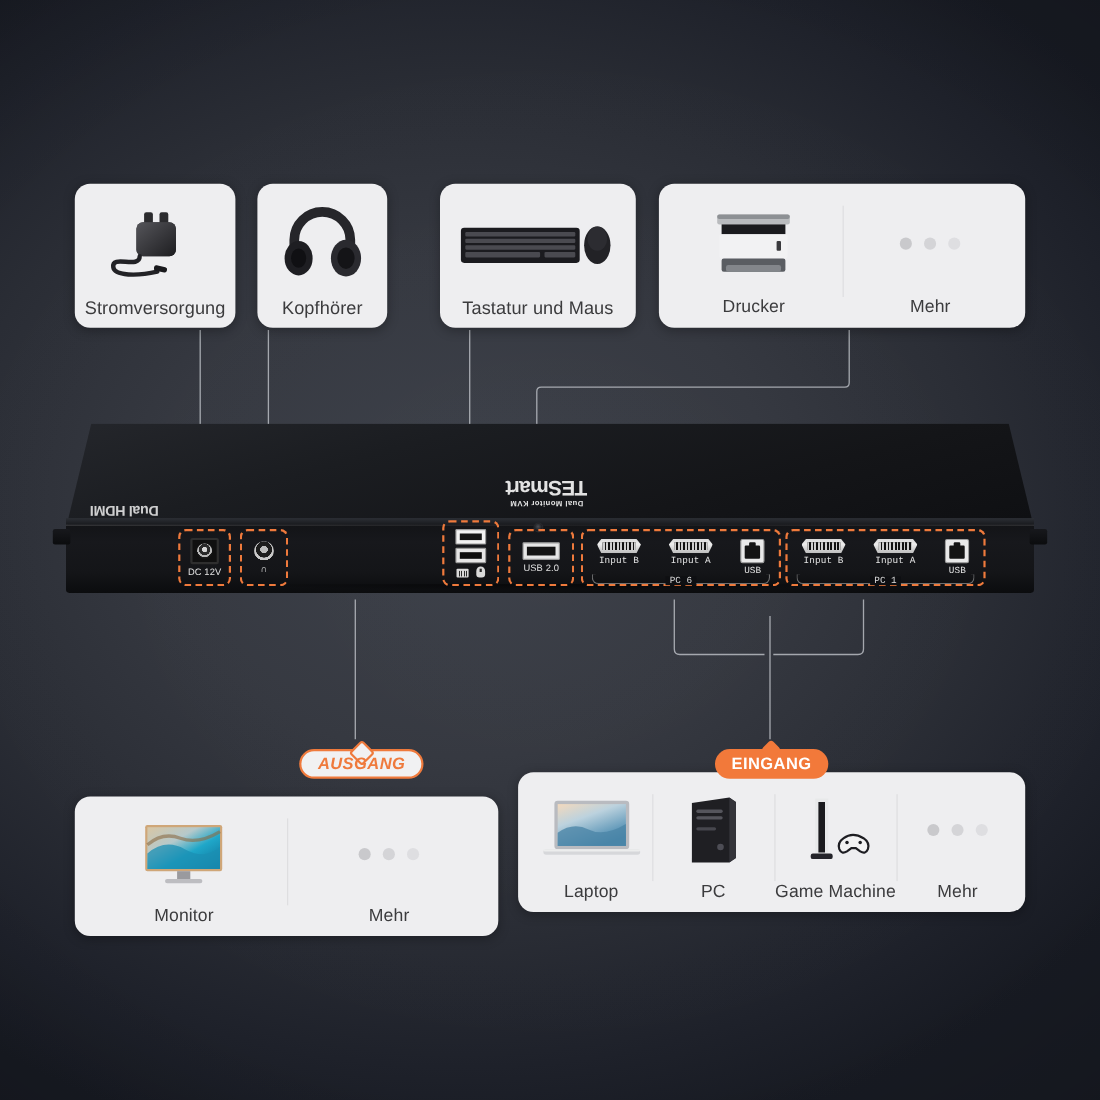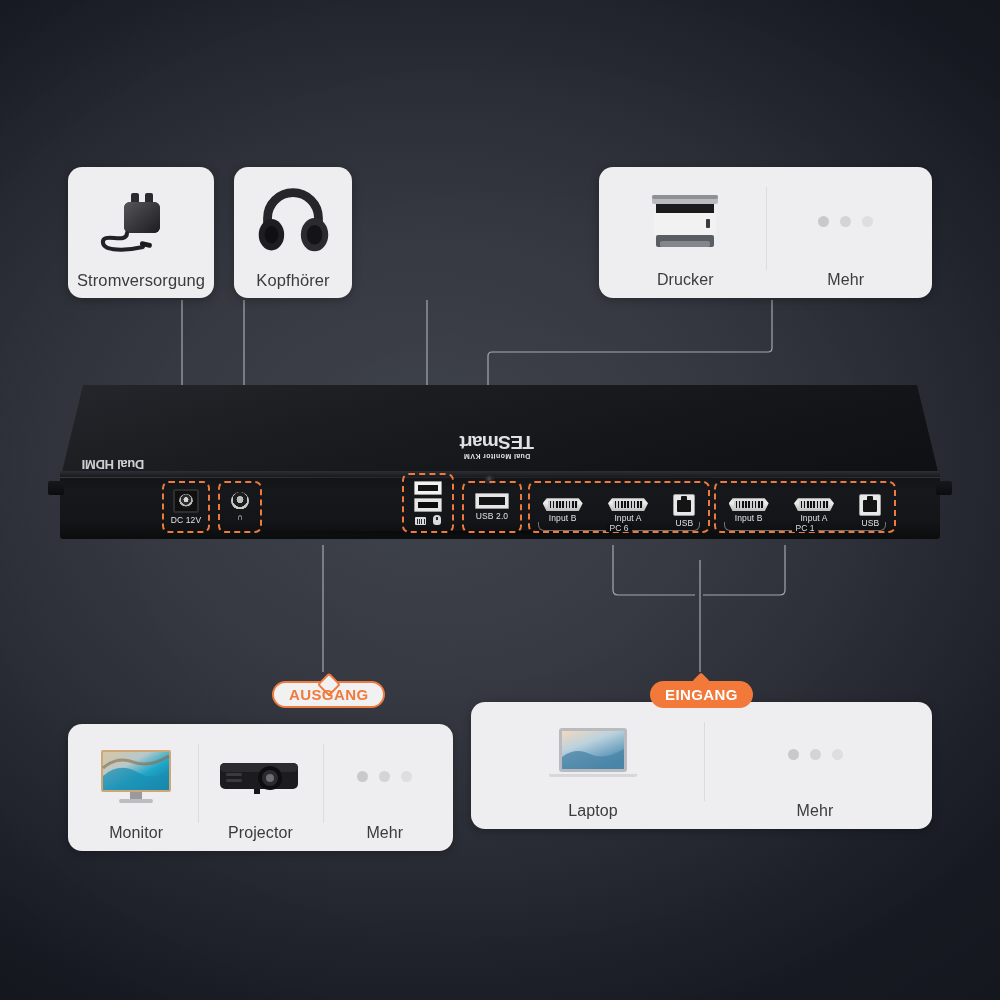--- a/index.html
+++ b/index.html
@@ -68,21 +68,21 @@
     display:flex; align-items:center; justify-content:center;
     font-size:15px; font-weight:bold; letter-spacing:.4px;
     white-space:nowrap;
   }
   .badge::after{
     content:""; position:absolute; left:50%; transform:translateX(-50%) rotate(45deg);
     top:-6px; width:13px; height:13px; border-radius:3px; z-index:-1;
   }
   .badge.filled{ background:#f2793a; color:#fff; }
   .badge.filled::after{ background:#f2793a; }
-  .badge.outline{ background:#f1f1f2; color:#ef7a3c; border:2px solid #ef7a3c; }
+  .badge.outline{ background:#f1f1f2; color:#ef7a3c; border:2px solid #ef7a3c;font-style:italic; }
   .badge.outline::after{ background:#f1f1f2; border:2px solid #ef7a3c; top:-7px; }
 
   
   #device{ position:absolute; left:60px; top:385px; width:880px; height:165px; z-index:4; }
   .dev-top{
     position:absolute; left:0; top:0; width:880px; height:105px;
     background:linear-gradient(165deg,#24262b 0%,#1b1d21 30%,#141518 65%,#0e0f12 100%);
     clip-path: polygon(23px 0, 857px 0, 880px 95px, 880px 105px, 0 105px, 0 95px);
   }
   .dev-face{
@@ -186,21 +186,21 @@
     position:absolute; left:8px; right:8px; bottom:-3px; height:12px;
     display:flex; align-items:center; justify-content:center;
   }
   .pcbracket span{
     font-size:8.5px; color:#dcdcdc; background:#0e0f12; padding:0 4px; line-height:1; position:relative; z-index:2;
   }
   .pcbracket::before{
     content:""; position:absolute; left:0; right:0; top:0; height:8px;
     border:1px solid rgba(190,190,190,.55); border-top:none; border-radius:0 0 6px 6px;
   }
-  .pgroup.pc{ align-items:center; padding-top:5px; }
+  .pgroup.pc{ align-items:flex-start; padding-top:5px;font-family:Liberation Mono, monospace; }
   .pgroup.pc .port{ margin-top:2px; }
 
   .kbicon{ width:11px;height:8px;background:#dadada;border-radius:1px;position:relative; }
   .kbicon::after{ content:"";position:absolute;inset:1.5px;background-image:repeating-linear-gradient(90deg,#2a2a2a 0 1px,transparent 1px 2.2px);}
   .msicon{ width:8px;height:10px;background:#dadada;border-radius:4px 4px 3px 3px;position:relative;}
   .msicon::after{ content:"";position:absolute;left:3.2px;top:1.5px;width:1.4px;height:3px;background:#2a2a2a;}
   .iconrow{ display:flex; gap:7px; align-items:flex-end; }
 
   .screwdot{
     position:absolute; width:9px;height:9px;border-radius:50%;
@@ -267,20 +267,39 @@
           <ellipse cx="26" cy="50" rx="13" ry="16" fill="#1e1e22"></ellipse>
           <ellipse cx="70" cy="50" rx="14" ry="17" fill="#2a2a2f"></ellipse>
           <ellipse cx="70" cy="50" rx="8" ry="10" fill="#141417"></ellipse>
           <ellipse cx="26" cy="50" rx="7" ry="9" fill="#101013"></ellipse>
         </svg>
       </div>
       <div class="lbl">Kopfhörer</div>
     </div>
   </div>
 
+  <div class="card single" style="left:400px; top:167px; width:178px; height:131px;">
+    <div class="cell">
+      <div class="art">
+        <svg width="145" height="60" viewBox="0 0 145 60">
+          <rect x="2" y="16" width="108" height="32" rx="3" fill="#1b1b1f"></rect>
+          <g fill="#4a4a50">
+            <rect x="6" y="20" width="100" height="4" rx="1"></rect>
+            <rect x="6" y="26" width="100" height="4" rx="1"></rect>
+            <rect x="6" y="32" width="100" height="4" rx="1"></rect>
+            <rect x="6" y="38" width="68" height="5" rx="1"></rect>
+            <rect x="78" y="38" width="28" height="5" rx="1"></rect>
+          </g>
+          <ellipse cx="126" cy="32" rx="12" ry="17" fill="#222226"></ellipse>
+          <ellipse cx="126" cy="26" rx="9" ry="11" fill="#2c2c31"></ellipse>
+        </svg>
+      </div>
+      <div class="lbl">Tastatur und Maus</div>
+    </div>
+  </div>
 
   <div class="card" style="left:599px; top:167px; width:333px; height:131px;">
     <div class="cell">
       <div class="art">
         <svg width="86" height="66" viewBox="0 0 86 66">
           <rect x="10" y="6" width="66" height="9" rx="2" fill="#b9bbbe"></rect>
           <rect x="10" y="6" width="66" height="4" rx="2" fill="#8d9094"></rect>
           <rect x="14" y="15" width="58" height="9" fill="#1b1b1e"></rect>
           <rect x="12" y="24" width="62" height="22" rx="2" fill="#f2f2f3"></rect>
           <rect x="64" y="30" width="4" height="9" rx="1" fill="#3a3a3d"></rect>
@@ -414,35 +433,20 @@
           <path d="M6,30 q16,-14 34,-4 t32,-2 v20 H6 Z" fill="#1b8fb3" opacity=".75"></path>
           <path d="M6,22 q14,-12 30,-6 t36,-6" fill="none" stroke="#8a6a45" stroke-width="3" opacity=".6"></path>
           <rect x="33" y="46" width="12" height="8" fill="#9a9a9e"></rect>
           <rect x="22" y="53" width="34" height="4" rx="2" fill="#bdbdc1"></rect>
         </svg>
       </div>
       <div class="lbl">Monitor</div>
     </div>
     <div class="cell">
       <div class="art">
-        <svg width="92" height="52" viewBox="0 0 92 52">
-          <rect x="6" y="12" width="78" height="26" rx="5" fill="#1c1c20"></rect>
-          <rect x="6" y="12" width="78" height="9" rx="5" fill="#2b2b30"></rect>
-          <circle cx="56" cy="27" r="12" fill="#0e0e11"></circle>
-          <circle cx="56" cy="27" r="8" fill="#2a2a30"></circle>
-          <circle cx="56" cy="27" r="4" fill="#6d6d75"></circle>
-          <rect x="12" y="22" width="16" height="3" rx="1.5" fill="#3a3a40"></rect>
-          <rect x="12" y="28" width="16" height="3" rx="1.5" fill="#3a3a40"></rect>
-          <rect x="40" y="38" width="6" height="5" fill="#15151a"></rect>
-        </svg>
-      </div>
-      <div class="lbl">Projector</div>
-    </div>
-    <div class="cell">
-      <div class="art">
         <span class="dots">
             <i></i>
             <i></i>
             <i></i>
           </span>
       </div>
       <div class="lbl">Mehr</div>
     </div>
   </div>
 
@@ -461,20 +465,48 @@
           <rect x="17" y="7" width="62" height="38" fill="url(#lsc)"></rect>
           <path d="M17,33 q14,-10 28,-3 t34,-5 v20 H17 Z" fill="#4c86a8" opacity=".8"></path>
           <rect x="4" y="48" width="88" height="5" rx="2.5" fill="#d6d7da"></rect>
           <rect x="4" y="48" width="88" height="2" rx="1" fill="#eceded"></rect>
         </svg>
       </div>
       <div class="lbl">Laptop</div>
     </div>
     <div class="cell">
       <div class="art">
+        <svg width="60" height="66" viewBox="0 0 60 66">
+          <path d="M10,8 L44,3 L50,7 L50,58 L44,62 L10,62 Z" fill="#1f1f23"></path>
+          <path d="M44,3 L50,7 L50,58 L44,62 Z" fill="#34343a"></path>
+          <rect x="14" y="14" width="24" height="3" rx="1.5" fill="#55555c"></rect>
+          <rect x="14" y="20" width="24" height="3" rx="1.5" fill="#55555c"></rect>
+          <rect x="14" y="30" width="18" height="3" rx="1.5" fill="#47474e"></rect>
+          <circle cx="36" cy="48" r="3" fill="#4d4d55"></circle>
+        </svg>
+      </div>
+      <div class="lbl">PC</div>
+    </div>
+    <div class="cell">
+      <div class="art">
+        <svg width="86" height="66" viewBox="0 0 86 66">
+          <path d="M24,4 h12 v50 h-12 Z" fill="#e8e9ea"></path>
+          <path d="M27,7 h6 v46 h-6 Z" fill="#1a1a1e"></path>
+          <rect x="20" y="54" width="20" height="5" rx="2" fill="#24242a"></rect>
+          <g transform="translate(46,34)">
+            <path d="M4,6 q8,-6 18,0 q6,4 4,10 q-2,5 -7,2 l-4,-3 h-4 l-4,3 q-5,3 -7,-2 q-2,-6 4,-10 Z" fill="#f2f2f3" stroke="#1d1d22" stroke-width="2"></path>
+            <circle cx="7" cy="10" r="1.6" fill="#1d1d22"></circle>
+            <circle cx="19" cy="10" r="1.6" fill="#1d1d22"></circle>
+          </g>
+        </svg>
+      </div>
+      <div class="lbl">Game Machine</div>
+    </div>
+    <div class="cell">
+      <div class="art">
         <span class="dots">
             <i></i>
             <i></i>
             <i></i>
           </span>
       </div>
       <div class="lbl">Mehr</div>
     </div>
   </div>
 

